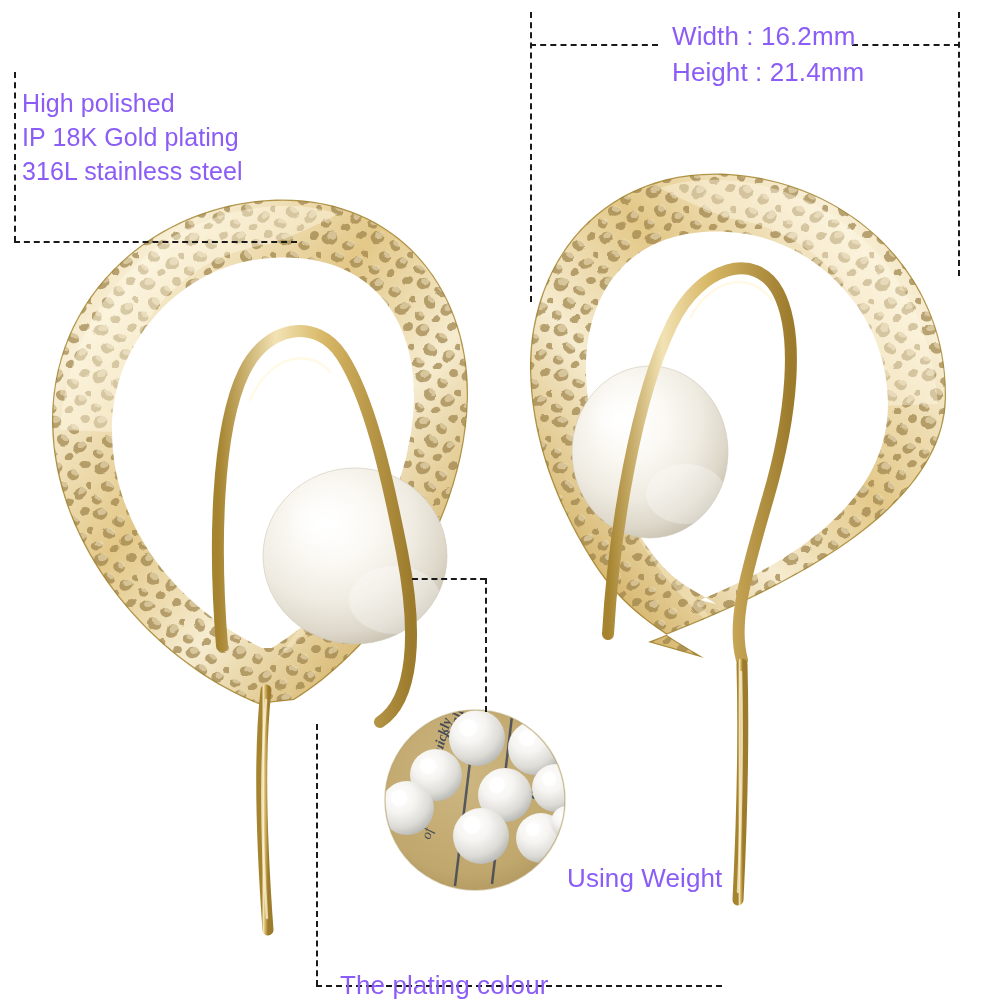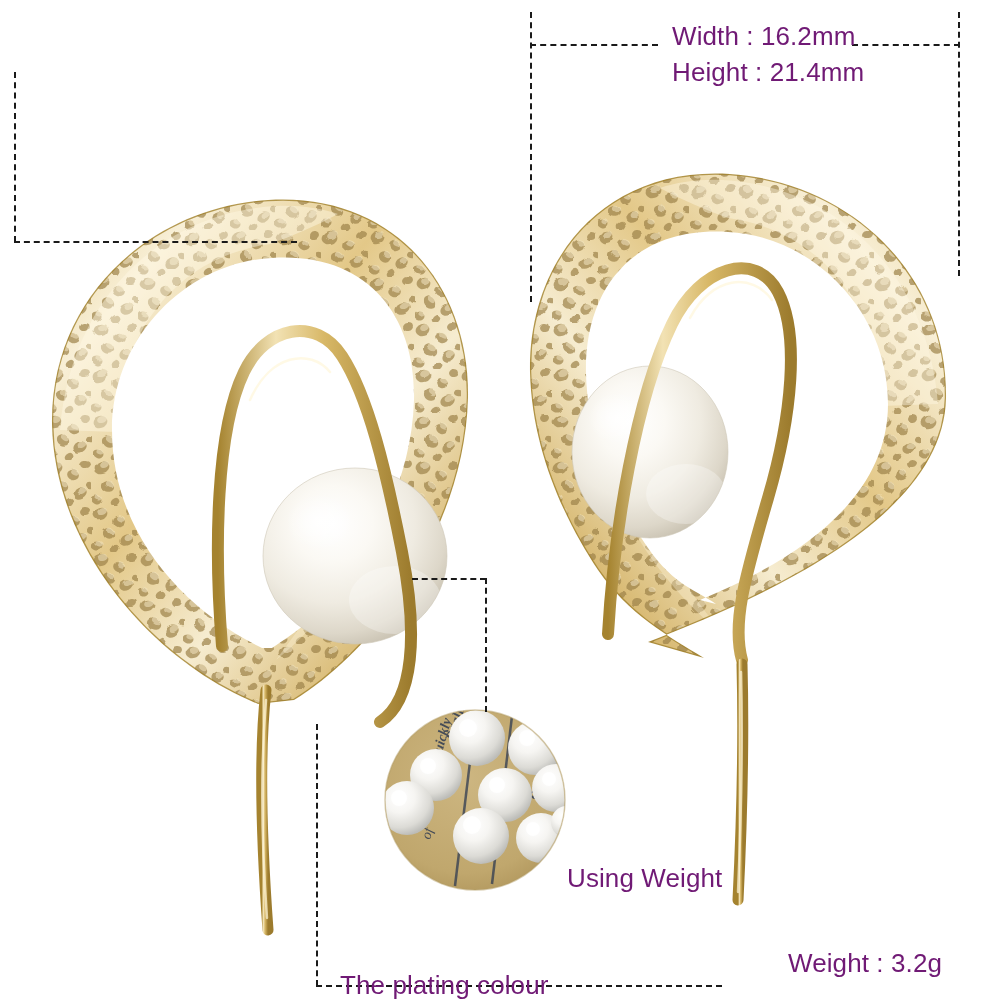--- a/index.html
+++ b/index.html
@@ -13,21 +13,21 @@
     width:1001px;
     height:1001px;
     background:#ffffff;
     overflow:hidden;
   }
   .art{position:absolute;left:0;top:0;width:1001px;height:1001px;}
 
   
   .anno{
     position:absolute;
-    color:#701a75;
+    color:#8b5cf6;
     font-size:25px;
     line-height:34px;
     white-space:pre-line;
     letter-spacing:0.1px;
   }
   #material-text{left:22px;  top:86px;  width:300px;}
   #dim-text    {left:672px;  top:18px;  width:320px; line-height:36px; font-size:26px;}
   #pearl-label {left:567px;  top:861px; font-size:26px;}
   #durability-text{left:340px; top:920px; font-size:26px; line-height:34px;margin-top:48px;}
   #weight-text {left:788px;  top:946px; font-size:26px;}
@@ -323,24 +323,26 @@
   <div class="dash-v" id="dim-box-vr"></div>
   <div class="dash-h" id="dim-box-hl"></div>
   <div class="dash-h" id="dim-box-hr"></div>
 
   <div class="dash-h" id="pearl-lead-h"></div>
   <div class="dash-v" id="pearl-lead-v"></div>
 
   <div class="dash-v" id="dur-box-v"></div>
   <div class="dash-h" id="dur-box-h"></div>
 
+  <div class="anno" id="material-text">High polished
+IP 18K Gold  plating
+316L stainless steel</div>
 
   <div class="anno" id="dim-text">Width : 16.2mm
 Height : 21.4mm</div>
 
   <div class="anno" id="pearl-label">Using Weight</div>
 
   <div class="anno" id="durability-text">The plating colour
 can keep more than five years</div>
 
-  <div class="anno" id="weight-text">Weight : 3.2g</div>
 
 </div>
 
 </body></html>

